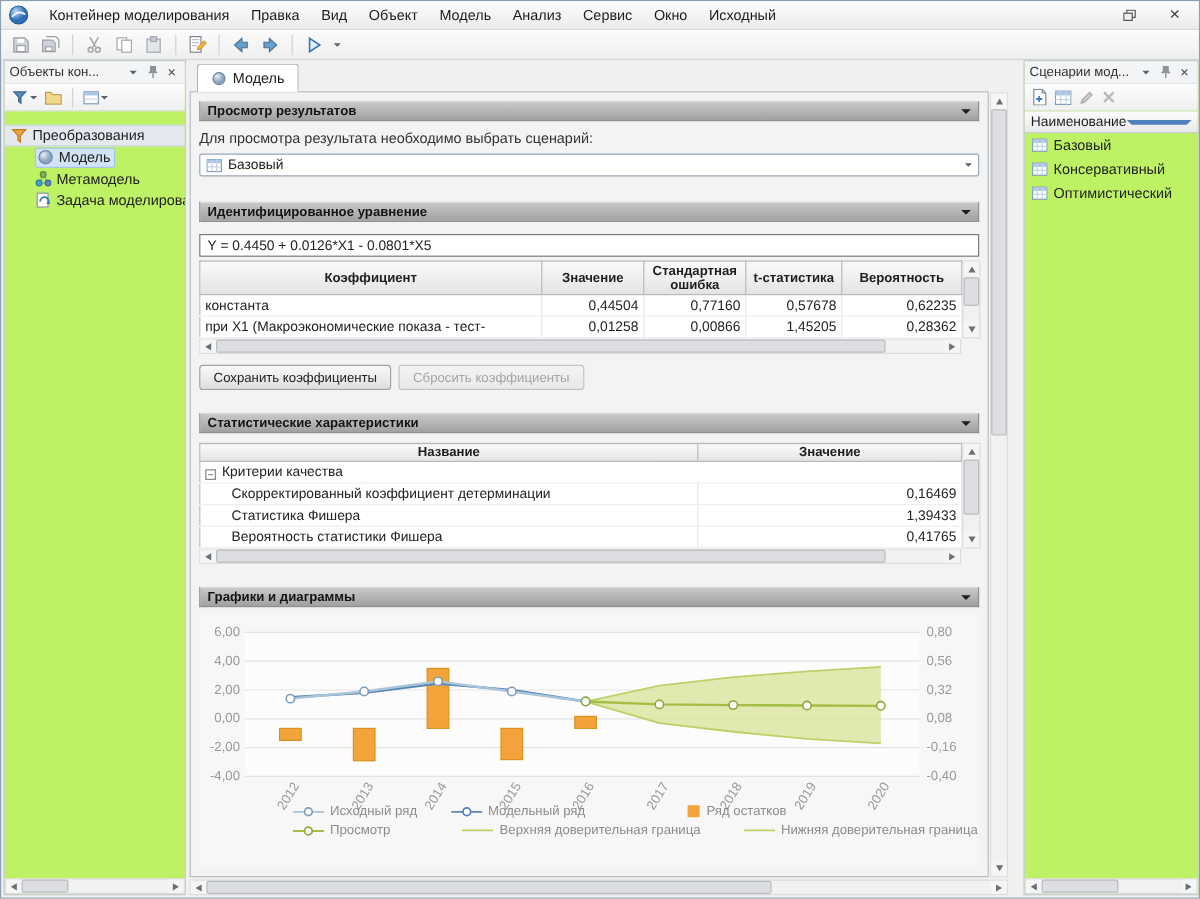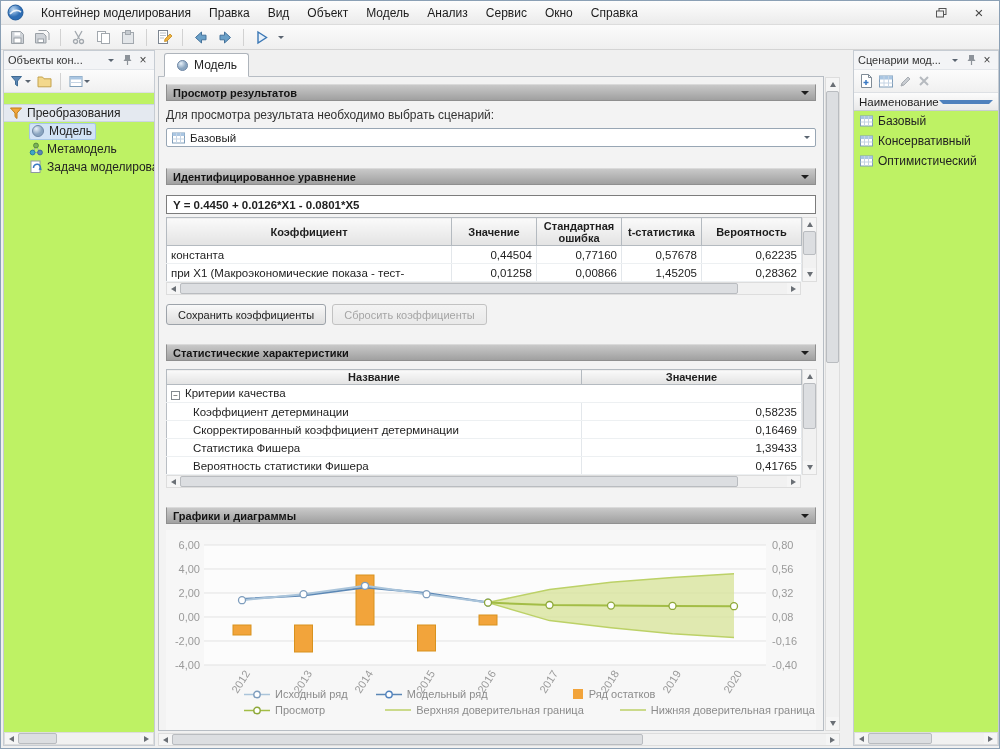--- a/index.html
+++ b/index.html
@@ -76,21 +76,21 @@
   .sec-header { height:17px; display:flex; align-items:center; justify-content:space-between;
                 background:linear-gradient(#c9c9c9,#a0a0a0); border:1px solid #8f8f8f; border-top-color:#dadada;
                 font-weight:bold; font-size:11px; color:#141414; padding:0 6px; }
   .hint { margin-top:7px; font-size:12px; color:#333; height:14px; }
 
   .select { margin-top:6px; height:19px; background:#fff; border:1px solid #98a6b4; border-radius:2px;
             display:flex; align-items:center; padding:0 5px; gap:5px; }
   .select .sel-label { flex:1; font-size:11.5px; }
 
   .formula { margin-top:10px; height:19px; background:#fff; border:1px solid #7c7c7c;
-             font-weight:bold; font-size:11.5px; display:flex; align-items:center; padding-left:6px; }
+             font-weight:normal; font-size:11.5px; display:flex; align-items:center; padding-left:6px; }
 
   .table-wrap { display:flex; margin-top:3px; }
   table.grid { border-collapse:collapse; table-layout:fixed; background:#fff; width:635px; border:1px solid #b9bec4; }
   .grid th { background:linear-gradient(#fafafa,#e3e3e3); border:1px solid #b4bac0; font-weight:bold;
              font-size:11px; color:#1e1e1e; padding:1px 3px; text-align:center; line-height:12px; }
   .grid td { border-right:1px solid #e3e7eb; border-bottom:1px solid #edf0f2; font-size:11.5px;
              padding:1px 4px; height:18px; overflow:hidden; white-space:nowrap; }
   .num { text-align:right; }
   .grid .group-cell { padding-left:4px; }
   .grid .indent { padding-left:26px; }
@@ -138,21 +138,21 @@
       <path d="M3 10 Q8.5 4 14 8" stroke="#ffffff" stroke-width="1.6" fill="none" opacity="0.85"></path>
     </svg>
     <span class="menu-item">Контейнер моделирования</span>
     <span class="menu-item">Правка</span>
     <span class="menu-item">Вид</span>
     <span class="menu-item">Объект</span>
     <span class="menu-item">Модель</span>
     <span class="menu-item">Анализ</span>
     <span class="menu-item">Сервис</span>
     <span class="menu-item">Окно</span>
-    <span class="menu-item">Справка</span>
+    <span class="menu-item">Исходный</span>
     <div class="win-btns">
       <span class="win-btn">
         <svg width="11" height="10">
             <rect x="3" y="0.5" width="7" height="6" fill="none" stroke="#555"></rect>
             <rect x="0.5" y="3" width="7" height="6" fill="#f0f0f0" stroke="#555"></rect>
           </svg>
       </span>
       <span class="win-btn">
           <span class="close-glyph">×</span>
         </span>
@@ -431,24 +431,20 @@
               </colgroup>
             <tbody>
                 <tr>
               <th>Название</th>
               <th>Значение</th>
             </tr>
             <tr>
               <td colspan="2" class="group-cell"><span class="expander">−</span><span>Критерии качества</span></td>
             </tr>
             <tr>
-              <td class="indent">Коэффициент детерминации</td>
-              <td class="num">0,58235</td>
-            </tr>
-            <tr>
               <td class="indent">Скорректированный коэффициент детерминации</td>
               <td class="num">0,16469</td>
             </tr>
             <tr>
               <td class="indent">Статистика Фишера</td>
               <td class="num">1,39433</td>
             </tr>
             <tr>
               <td class="indent">Вероятность статистики Фишера</td>
               <td class="num">0,41765</td>

